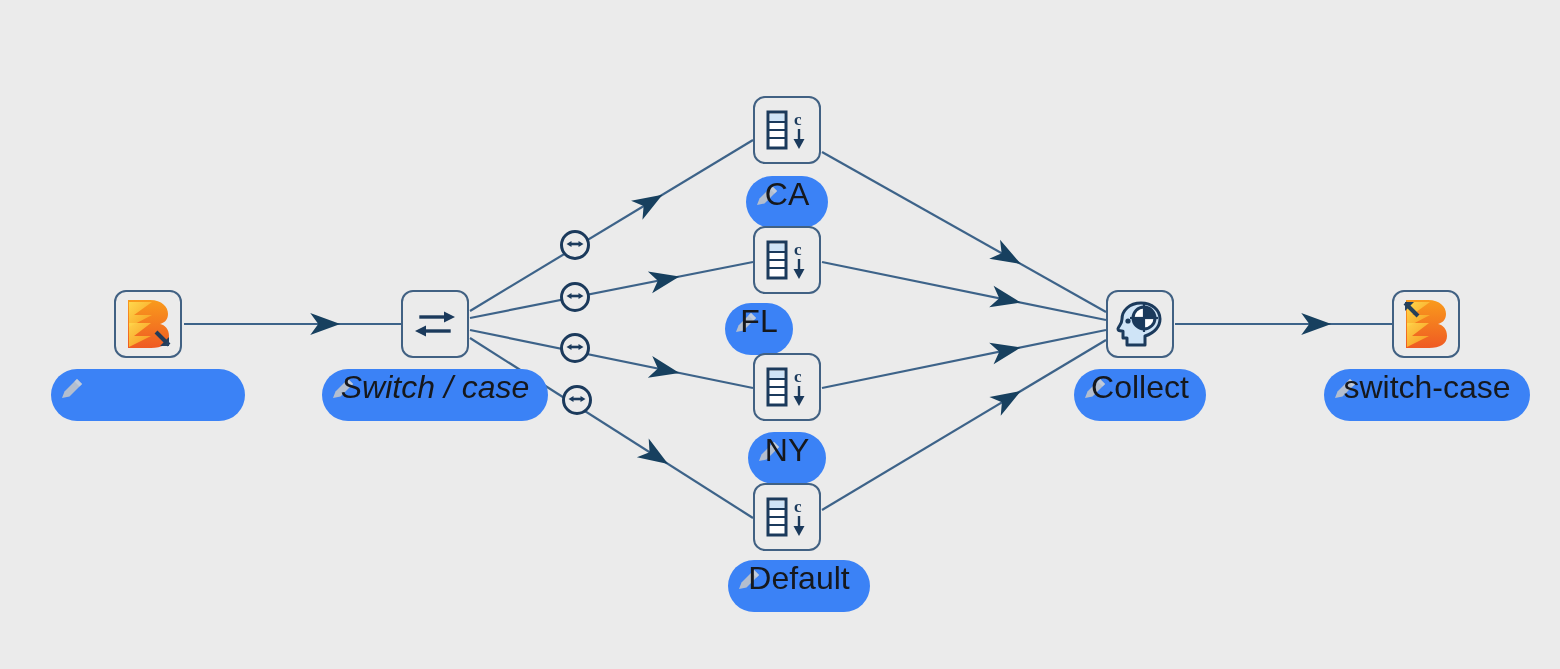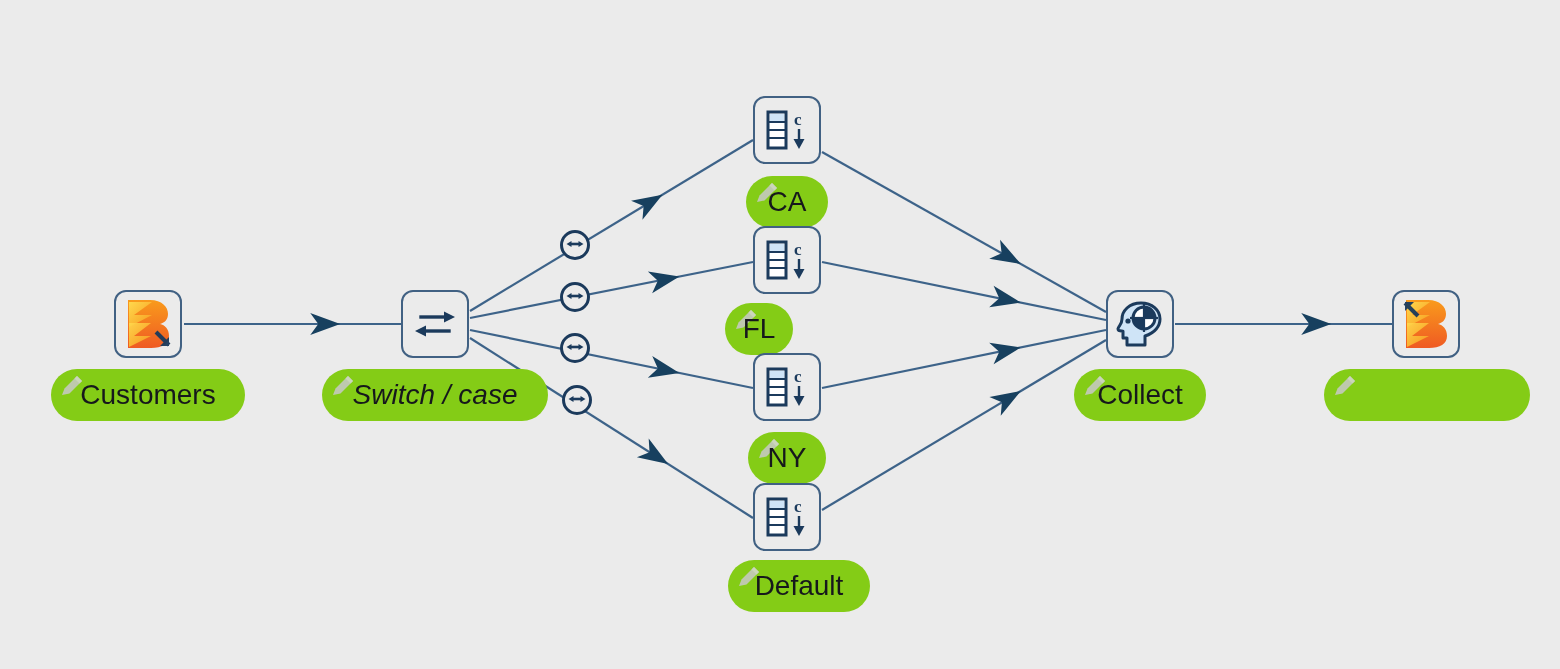--- a/index.html
+++ b/index.html
@@ -29,27 +29,26 @@
     background: #ebebeb;
     display: flex;
     align-items: center;
     justify-content: center;
     z-index: 5;
   }
   .node svg { display: block; }
   .label-pill {
     position: absolute;
     height: 52px;
-    background: #84cc16;
+    background: #3b82f6;
     border-radius: 26px;
     display: flex;
-    align-items: center;
     justify-content: center;
     padding: 0 22px;
-    font-size: 28px;
+    font-size: 32px;
     color: #16181c;
     white-space: nowrap;
     z-index: 4;
     font-family: "Liberation Sans", sans-serif;
   }
   .label-pill .pencil {
     position: absolute;
     left: 8px; top: 4px;
     width: 26px; height: 26px;
     opacity: 0.85;
@@ -136,21 +135,20 @@
              <path d="M49 41 L49 50 L40 50" fill="#1b3a5c" stroke="none"></path>
            </g>
     </svg>
         </span>
       </div>
       <div class="label-pill" style="left: 51px; top: 369px; width: 194px;">
         <span class="pencil"><svg viewBox="0 0 26 26" width="26" height="26">
     <path d="M3 22 L5.5 15.5 L18 3 L23 8 L10.5 20.5 Z" fill="#c9c9c9"></path>
     <path d="M18 3 L23 8 L20.5 10.5 L15.5 5.5 Z" fill="#d8d8d8"></path>
   </svg></span>
-        <span class="txt">Customers</span>
       </div>
       <div class="node" style="left: 401px; top: 290px;">
         <span>
           <svg width="48" height="40" viewBox="0 0 48 40">
       <g stroke="#1b3a5c" stroke-width="3.4" fill="none" stroke-linecap="square">
         <line x1="10" y1="13" x2="38" y2="13"></line>
         <line x1="10" y1="27" x2="38" y2="27"></line>
       </g>
       <path d="M44 13 L33 7.5 L33 18.5 Z" fill="#1b3a5c"></path>
       <path d="M4 27 L15 21.5 L15 32.5 Z" fill="#1b3a5c"></path>
@@ -309,20 +307,21 @@
              <path d="M7 15 L7 6 L16 6" fill="#1b3a5c" stroke="none"></path>
            </g>
     </svg>
         </span>
       </div>
       <div class="label-pill" style="left: 1324px; top: 369px; width: 206px;">
         <span class="pencil"><svg viewBox="0 0 26 26" width="26" height="26">
     <path d="M3 22 L5.5 15.5 L18 3 L23 8 L10.5 20.5 Z" fill="#c9c9c9"></path>
     <path d="M18 3 L23 8 L20.5 10.5 L15.5 5.5 Z" fill="#d8d8d8"></path>
   </svg></span>
+        <span class="txt">switch-case</span>
       </div>
     </div>
 <div class="badge" style="left: 560px; top: 230px;">
       <span><svg width="18" height="12" viewBox="0 0 18 12">
     <line x1="4" y1="6" x2="14" y2="6" stroke="#1b3a5c" stroke-width="2.6"></line>
     <path d="M0.5 6 L5.5 3 L5.5 9 Z" fill="#1b3a5c"></path>
     <path d="M17.5 6 L12.5 3 L12.5 9 Z" fill="#1b3a5c"></path>
   </svg></span>
     </div>
     <div class="badge" style="left: 560px; top: 282px;">

